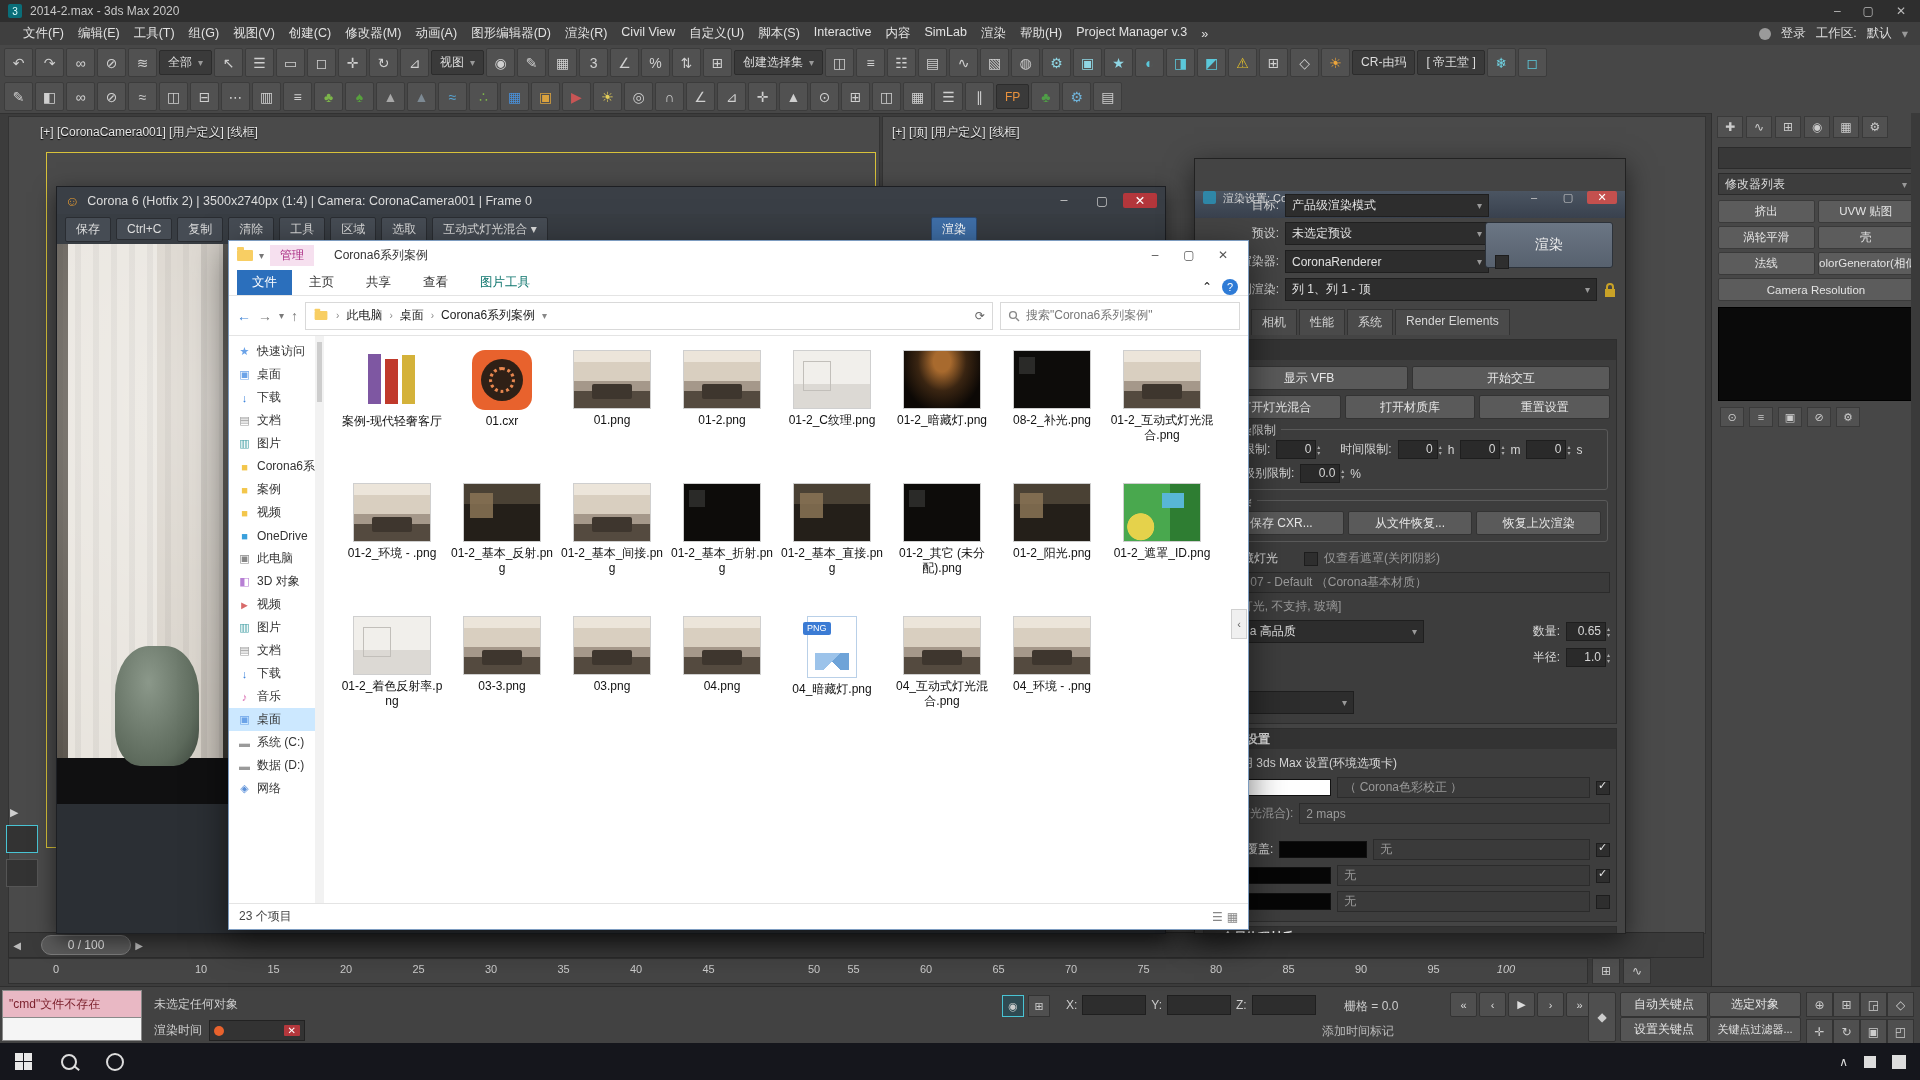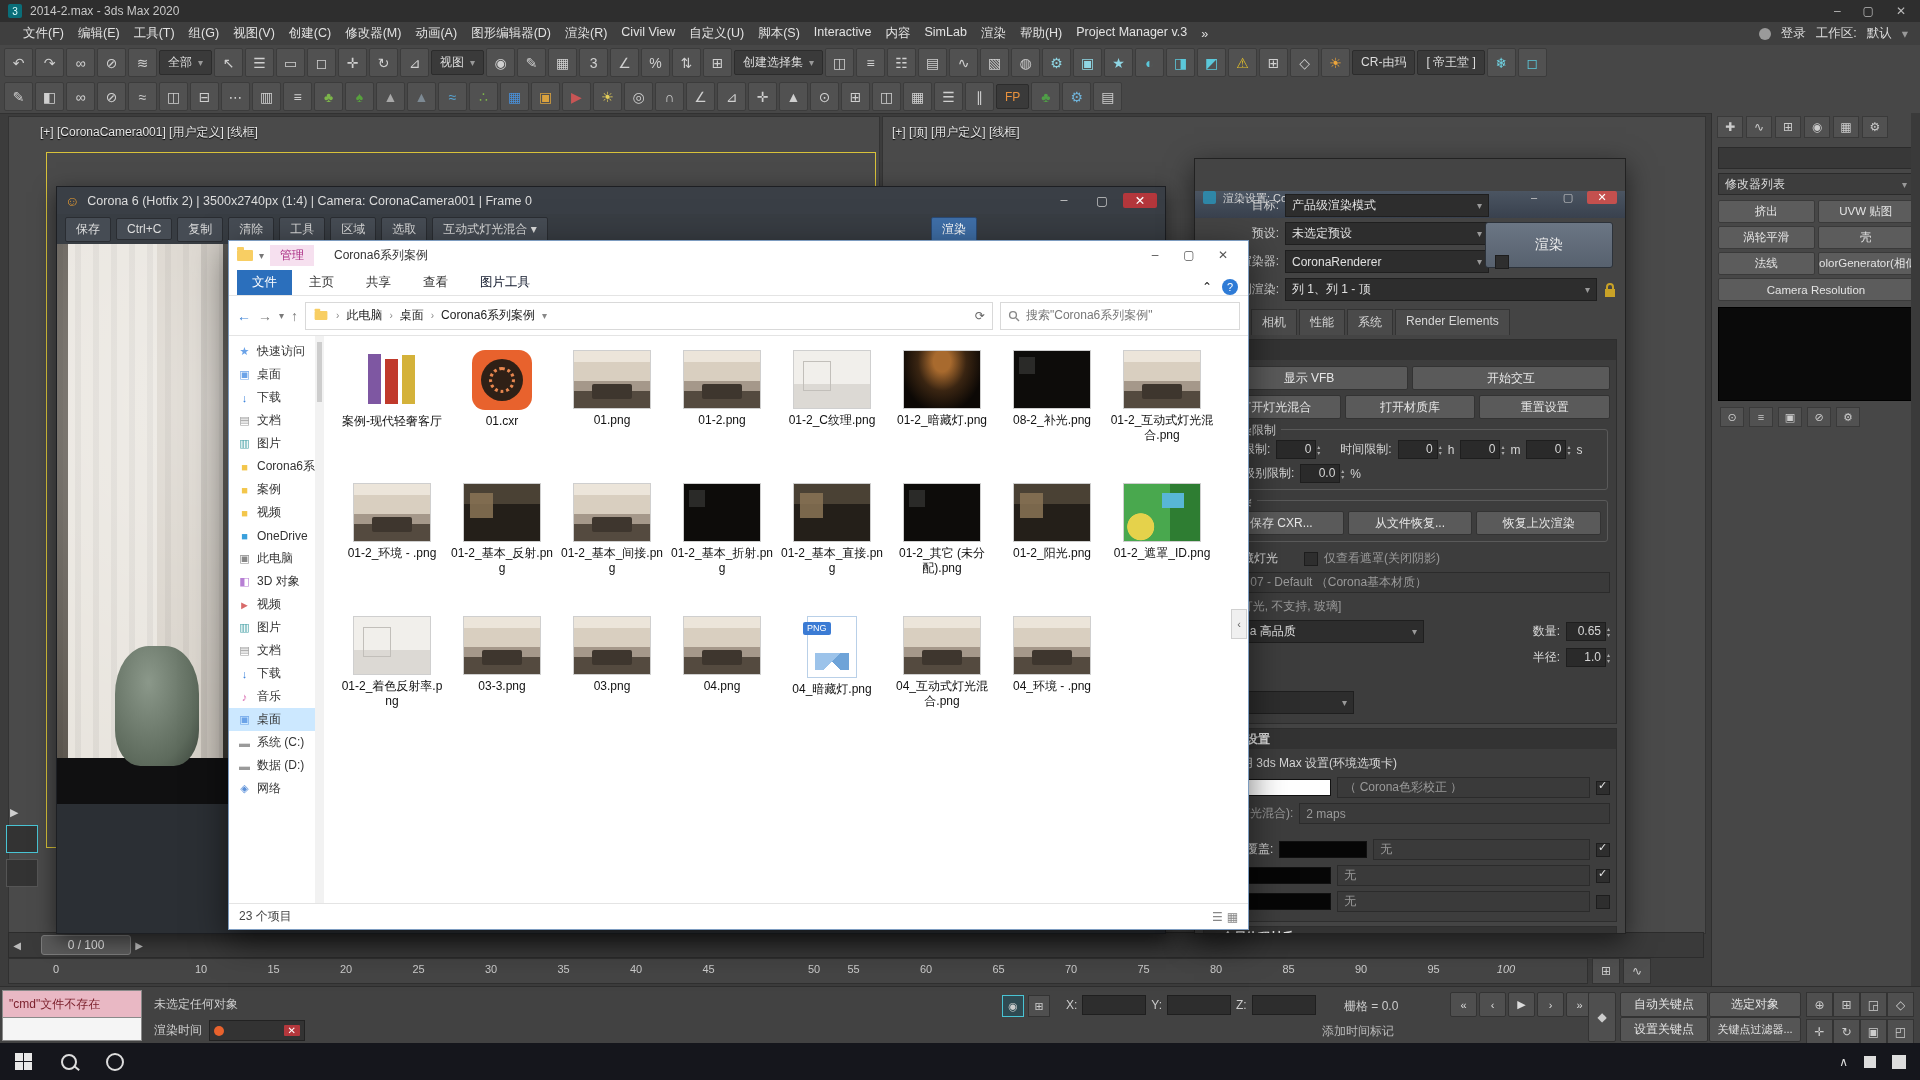--- a/index.html
+++ b/index.html
@@ -67,21 +67,21 @@
   .explorer{position:absolute;left:228px;top:240px;width:1019px;height:688px;background:#fff;border:1px solid #7d9cc0;box-shadow:0 10px 34px rgba(0,0,0,.55);z-index:6;color:#222;}
   .ex-title{height:28px;display:flex;align-items:center;gap:6px;padding:0 8px;background:#fff;}
   .fold-ic{width:16px;height:11px;background:#f8ce63;border-radius:1px;position:relative;}
   .fold-ic::before{content:"";position:absolute;top:-3px;left:0;width:7px;height:3px;background:#f8ce63;border-radius:1px 1px 0 0;}
   .mgr-chip{background:#f6e0ef;color:#aa2d84;padding:2px 10px;font-size:12px;}
   .ex-title .ttext{margin-left:14px;color:#333;}
   .ex-title .wbtn{width:34px;text-align:center;color:#555;}
   .ex-tabs{height:26px;display:flex;align-items:flex-end;gap:2px;padding:0 0 0 8px;border-bottom:1px solid #e4e4e4;}
   .ex-tab{padding:4px 15px;font-size:12.5px;color:#333;}
   .ex-tab.filetab{background:#2b6fbc;color:#fff;}
-  .ex-tab.pictab{color:#0f172a;}
+  .ex-tab.pictab{color:#0f766e;}
   .ex-tabs-right{margin-left:auto;display:flex;align-items:center;gap:10px;padding-right:10px;}
   .help-circ{width:16px;height:16px;border-radius:50%;background:#2e7bd6;color:#fff;font-size:11px;display:flex;align-items:center;justify-content:center;}
   .ex-addr{height:39px;display:flex;align-items:center;gap:7px;padding:0 8px;border-bottom:1px solid #e4e4e4;}
   .nav-arr{color:#7a7a7a;font-size:14px;}
   .nav-arr.back{color:#3f83d6;}
   .ex-path{flex:1;height:26px;border:1px solid #d9d9d9;display:flex;align-items:center;gap:7px;padding:0 7px;color:#222;}
   .crumb-sep{color:#888;font-size:10px;}
   .ex-path .refresh{margin-left:auto;color:#666;}
   .ex-search{width:224px;height:26px;border:1px solid #d9d9d9;display:flex;align-items:center;gap:6px;padding:0 7px;color:#777;}
   .ex-body{position:absolute;top:95px;bottom:25px;left:0;right:0;display:flex;overflow:hidden;}
@@ -157,21 +157,21 @@
   .spin .val{min-width:30px;height:17px;background:#2a2a2a;border:1px solid #1e1e1e;text-align:right;padding:0 4px;line-height:17px;}
   .spin .ar{display:flex;flex-direction:column;font-size:6px;line-height:6px;color:#aaa;}
   .grayfield{height:19px;background:#3a3a3a;border:1px solid #2b2b2b;color:#9a9a9a;display:flex;align-items:center;padding:0 6px;flex:1;white-space:nowrap;overflow:hidden;}
   .sw{width:86px;height:15px;border:1px solid #111;background:#fff;flex:0 0 auto;}
   .sw.blk{background:#060606;}
   .graytext{color:#9a9a9a;}
 
   
   .timeslider{position:absolute;left:8px;top:932px;width:1694px;height:24px;background:#3a3a3a;border:1px solid #2c2c2c;display:flex;align-items:center;z-index:1;}
   .ts-arr{width:16px;text-align:center;color:#bbb;font-size:10px;}
-  .ts-thumb{width:88px;height:18px;background:#5a5a5a;border:1px solid #7a7a7a;border-radius:3px;text-align:center;line-height:18px;color:#eee;margin-left:16px;}
+  .ts-thumb{width:88px;height:18px;background:#5a5a5a;border:1px solid #7a7a7a;border-radius:10px;text-align:center;line-height:18px;color:#eee;margin-left:16px;}
   .trackbar{position:absolute;left:8px;top:958px;width:1578px;height:24px;background:#454545;border:1px solid #303030;}
   .tick{position:absolute;top:4px;transform:translateX(-50%);color:#ccc;font-size:11px;}
   .tb-mini{position:absolute;left:1592px;top:958px;display:flex;gap:3px;}
   .tb-mini .mbtn{width:26px;height:24px;background:#4f4f4f;border:1px solid #333;display:flex;align-items:center;justify-content:center;color:#ccc;}
 
   
   .statusbar{position:absolute;left:0;right:0;top:986px;height:57px;background:#424242;border-top:1px solid #2e2e2e;}
   .listener{position:absolute;left:2px;top:3px;width:140px;}
   .listener-pink{height:26px;background:#e9b8c4;color:#7a1f2b;display:flex;align-items:center;padding:0 6px;border:1px solid #8a8a8a;font-size:12px;white-space:nowrap;overflow:hidden;}
   .listener-white{height:22px;background:#f5f5f5;border:1px solid #8a8a8a;border-top:none;}

